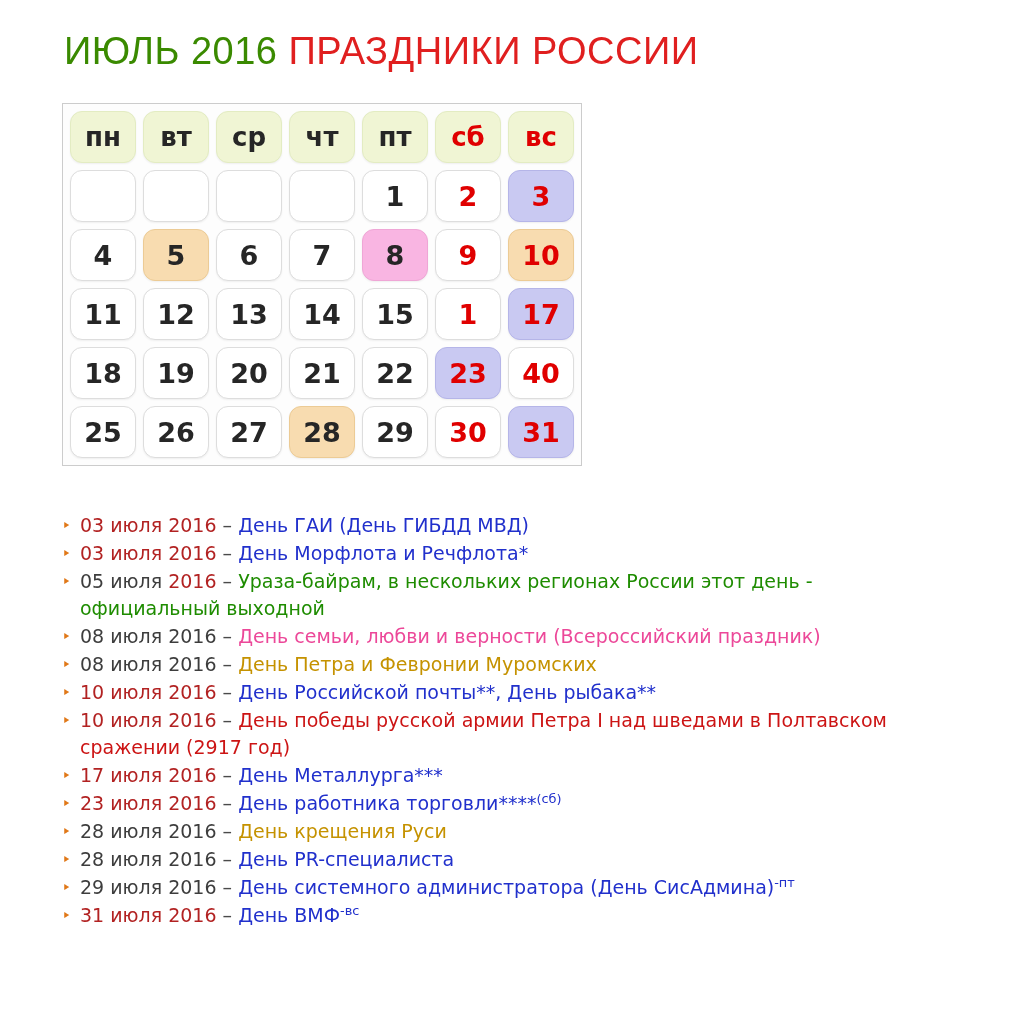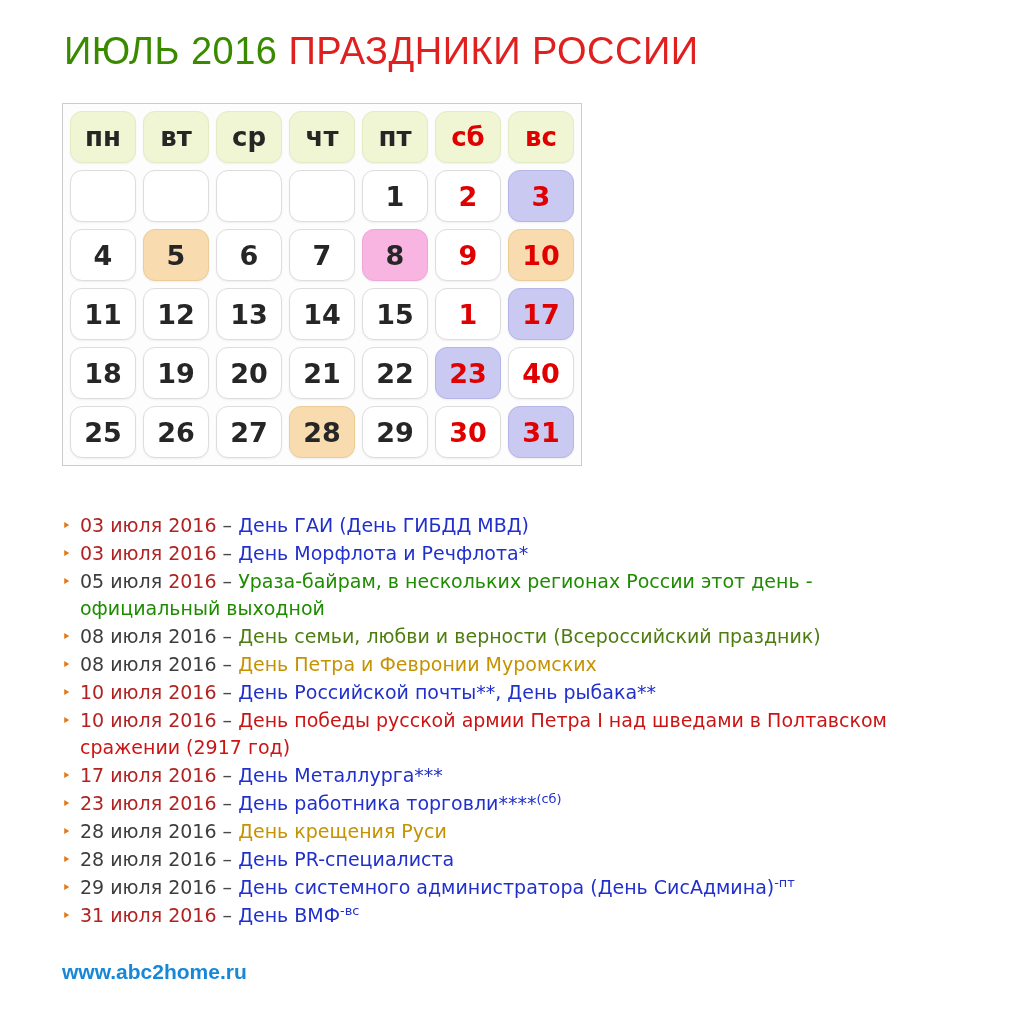--- a/index.html
+++ b/index.html
@@ -91,29 +91,28 @@
       <div class="cell bg-peach">28</div>
       <div class="cell">29</div>
       <div class="cell c-red">30</div>
       <div class="cell bg-lav c-red">31</div>
     </div>
 
   <div class="holidays">
       <div class="hitem"><span class="bullet">‣</span><span style="color: rgb(178, 34, 34);">03 июля 2016</span><span class="dash"> – </span><span style="color: rgb(33, 48, 204);">День ГАИ (День ГИБДД МВД)</span></div>
       <div class="hitem"><span class="bullet">‣</span><span style="color: rgb(178, 34, 34);">03 июля 2016</span><span class="dash"> – </span><span style="color: rgb(33, 48, 204);">День Морфлота и Речфлота*</span></div>
       <div class="hitem"><span class="bullet">‣</span><span style="color: rgb(61, 61, 61);">05 июля </span><span style="color: rgb(178, 34, 34);">2016</span><span class="dash"> – </span><span style="color: rgb(30, 140, 0);">Ураза-байрам, в нескольких регионах России этот день - официальный выходной</span></div>
-      <div class="hitem"><span class="bullet">‣</span><span style="color: rgb(61, 61, 61);">08 июля 2016</span><span class="dash"> – </span><span style="color: #4d7c0f;">День семьи, любви и верности (Всероссийский праздник)</span></div>
+      <div class="hitem"><span class="bullet">‣</span><span style="color: rgb(61, 61, 61);">08 июля 2016</span><span class="dash"> – </span><span style="color: #ec4899;">День семьи, любви и верности (Всероссийский праздник)</span></div>
       <div class="hitem"><span class="bullet">‣</span><span style="color: rgb(61, 61, 61);">08 июля 2016</span><span class="dash"> – </span><span style="color: rgb(197, 146, 0); text-align: right;">День Петра и Февронии Муромских</span></div>
       <div class="hitem"><span class="bullet">‣</span><span style="color: rgb(178, 34, 34);">10 июля 2016</span><span class="dash"> – </span><span style="color: rgb(33, 48, 204);">День Российской почты**, День рыбака**</span></div>
       <div class="hitem"><span class="bullet">‣</span><span style="color: rgb(178, 34, 34);">10 июля 2016</span><span class="dash"> – </span><span style="color: rgb(204, 20, 20);">День победы русской армии Петра I над шведами в Полтавском сражении (2917 год)</span></div>
       <div class="hitem"><span class="bullet">‣</span><span style="color: rgb(178, 34, 34);">17 июля 2016</span><span class="dash"> – </span><span style="color: rgb(33, 48, 204);">День Металлурга***</span></div>
       <div class="hitem"><span class="bullet">‣</span><span style="color: rgb(178, 34, 34);">23 июля 2016</span><span class="dash"> – </span><span style="color: rgb(33, 48, 204);">День работника торговли****</span><sup style="color: rgb(33, 48, 204);">(сб)</sup></div>
       <div class="hitem"><span class="bullet">‣</span><span style="color: rgb(61, 61, 61);">28 июля 2016</span><span class="dash"> – </span><span style="color: rgb(197, 146, 0);">День крещения Руси</span></div>
       <div class="hitem"><span class="bullet">‣</span><span style="color: rgb(61, 61, 61);">28 июля 2016</span><span class="dash"> – </span><span style="color: rgb(33, 48, 204);">День PR-специалиста</span></div>
       <div class="hitem"><span class="bullet">‣</span><span style="color: rgb(61, 61, 61);">29 июля 2016</span><span class="dash"> – </span><span style="color: rgb(33, 48, 204);">День системного администратора (День СисАдмина)</span><sup style="color: rgb(33, 48, 204);">-пт</sup></div>
       <div class="hitem"><span class="bullet">‣</span><span style="color: rgb(178, 34, 34);">31 июля 2016</span><span class="dash"> – </span><span style="color: rgb(33, 48, 204);">День ВМФ</span><sup style="color: rgb(33, 48, 204);">-вс</sup></div>
     </div>
 
   <div class="footer">
-    <span class="right">www.abc2home.ru</span>
   </div>
 
 </div>
 
 </body></html>

